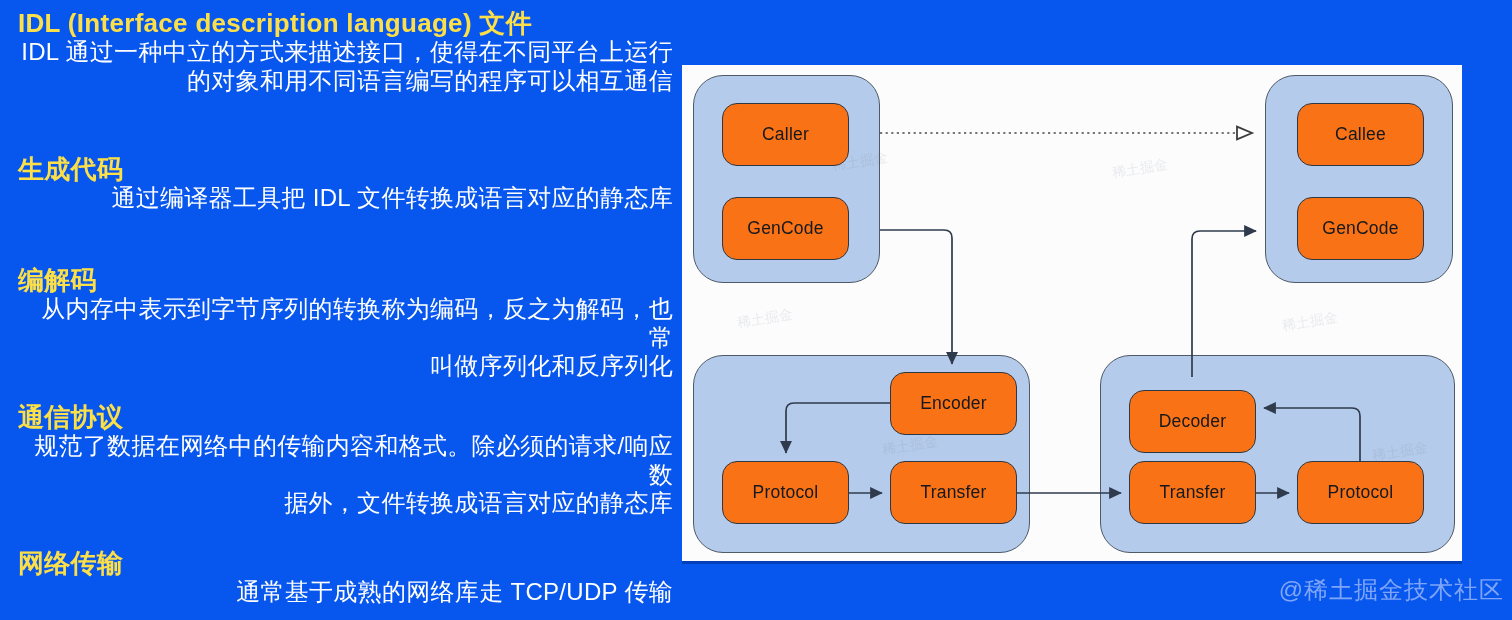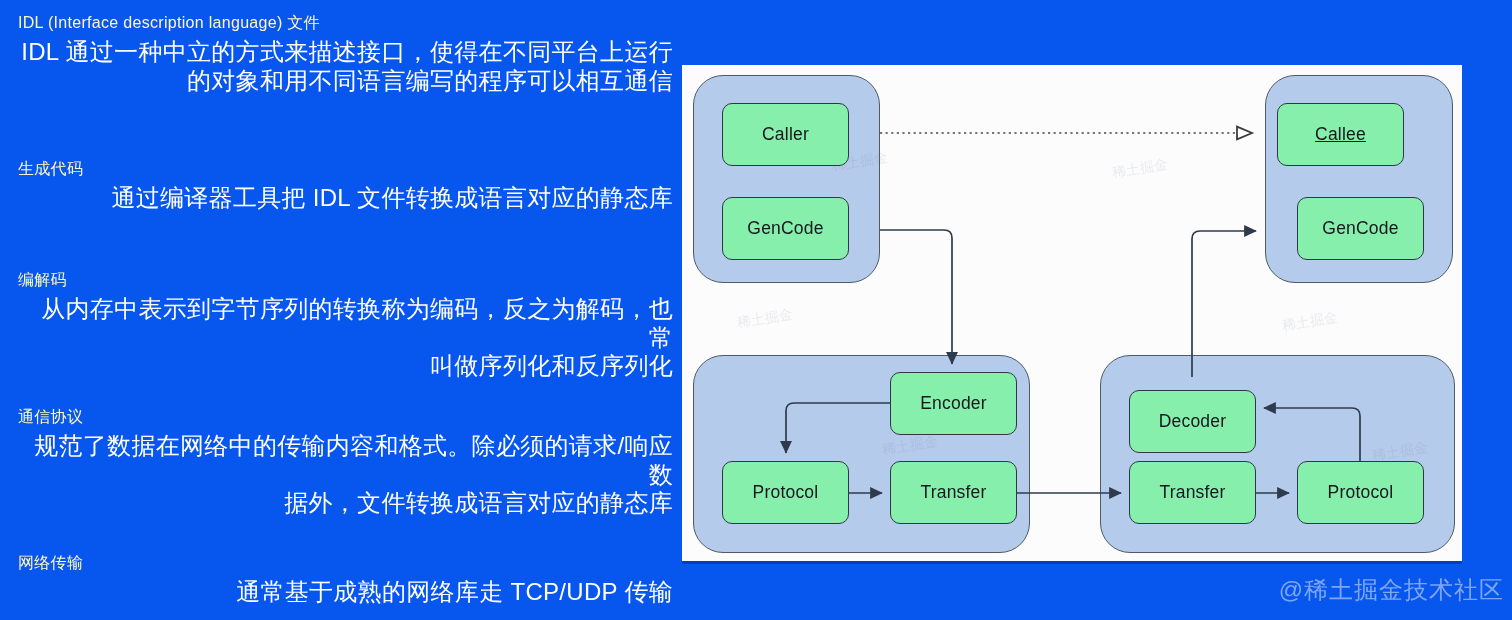--- a/index.html
+++ b/index.html
@@ -7,24 +7,24 @@
   body {
     position: relative;
     background: #0756ee;
     font-family: "Liberation Sans", "DejaVu Sans", sans-serif;
   }
 
   
   .notes { position: absolute; left: 18px; top: 0; width: 655px; }
   .note-section { position: absolute; left: 0; width: 655px; }
   .note-heading {
-    color: #fef9c3;
-    font-size: 16px;
+    color: #fde047;
+    font-size: 26px;
     line-height: 30px;
-    font-weight: 400;
+    font-weight: 700;
     letter-spacing: 0.3px;
   }
   .note-body {
     color: #ffffff;
     font-size: 24px;
     line-height: 28.5px;
     font-weight: 400;
     white-space: pre-line;
     letter-spacing: 0.3px;
     text-align: right;
@@ -45,32 +45,32 @@
     border-radius: 30px;
   }
   .g-caller  { left: 11px;  top: 10px;  width: 187px; height: 208px; }
   .g-callee  { left: 583px; top: 10px;  width: 188px; height: 208px; }
   .g-encode  { left: 11px;  top: 290px; width: 337px; height: 198px; }
   .g-decode  { left: 418px; top: 290px; width: 355px; height: 198px; }
 
   .node {
     position: absolute;
     width: 127px; height: 63px;
-    background: #86efac;
+    background: #f97316;
     border: 1.5px solid #2e3844;
-    border-radius: 10px;
+    border-radius: 15px;
     display: flex; align-items: center; justify-content: center;
     font-size: 17.5px;
     color: #15181d;
     letter-spacing: 0.2px;
     z-index: 2;
   }
   .n-caller    { left: 40px;  top: 38px;  }
   .n-gencode-l { left: 40px;  top: 132px; }
-  .n-callee    { left: 595px; top: 38px; text-decoration: underline;  }
+  .n-callee    { left: 615px; top: 38px;  }
   .n-gencode-r { left: 615px; top: 132px; }
   .n-encoder   { left: 208px; top: 307px; text-align: right; }
   .n-protocol-l{ left: 40px;  top: 396px; }
   .n-transfer-l{ left: 208px; top: 396px; }
   .n-decoder   { left: 447px; top: 325px; }
   .n-transfer-r{ left: 447px; top: 396px; }
   .n-protocol-r{ left: 615px; top: 396px; }
 
   .edges-svg {
     position: absolute; left: 0; top: 0;

